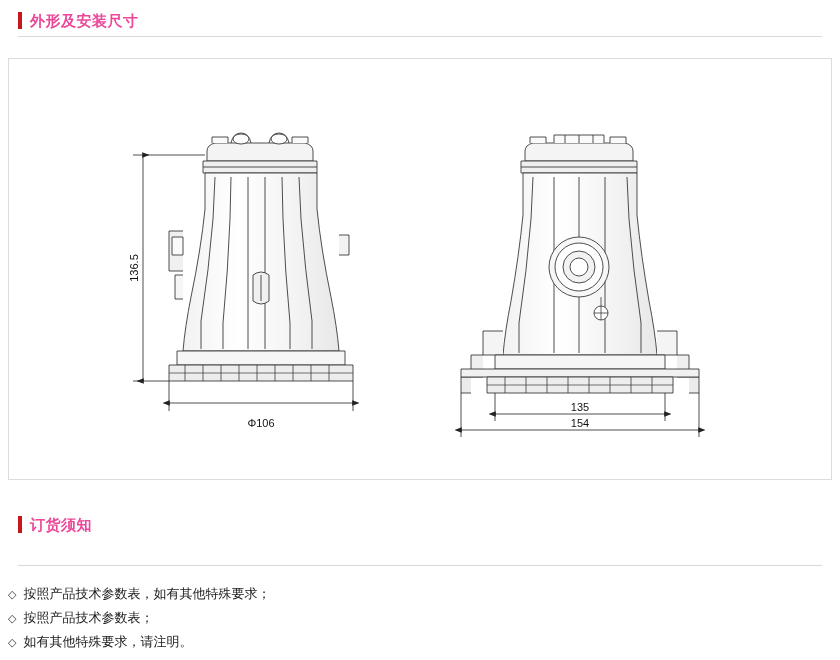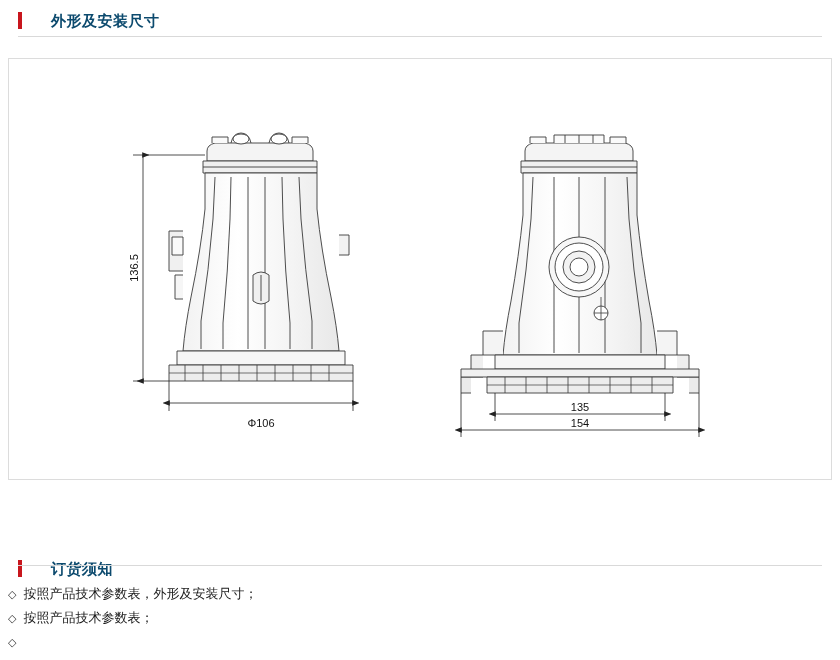--- a/index.html
+++ b/index.html
@@ -26,34 +26,33 @@
     width: 4px;
     height: 17px;
     background: #c8161d;
     margin-right: 8px;
     flex: 0 0 auto;
   }
   .heading-text {
     font-size: 15px;
     font-weight: bold;
     letter-spacing: 0.5px;
-    color: #0c4a6e;
+    color: #ec4899;
     line-height: 17px;
-    margin-left: 21px;
   }
   .heading-rule {
     position: absolute;
     height: 1px;
     background: #d9d9d9;
   }
 
   #heading-dimensions { left: 18px; top: 12px; }
   #rule-dimensions { left: 18px; top: 36px; width: 804px; }
 
-  #heading-order { left: 18px; top: 560px; }
+  #heading-order { left: 18px; top: 516px; }
   #rule-order { left: 18px; top: 565px; width: 804px; }
 
   
   .drawing-panel {
     position: absolute;
     left: 8px;
     top: 58px;
     width: 824px;
     height: 422px;
     border: 1px solid #dcdcdc;
@@ -265,22 +264,23 @@
 
 <div class="section-heading" id="heading-order">
   <div class="heading-bar"></div>
   <div class="heading-text">订货须知</div>
 </div>
 <div class="heading-rule" id="rule-order"></div>
 
 <div class="notes">
   <div class="note-item">
     <span class="note-marker">◇</span>
-    <span>按照产品技术参数表，外形及安装尺寸；</span>
+    <span>按照产品技术参数表，如有其他特殊要求；</span>
   </div>
   <div class="note-item">
     <span class="note-marker">◇</span>
     <span>按照产品技术参数表；</span>
   </div>
   <div class="note-item">
     <span class="note-marker">◇</span>
+    <span>如有其他特殊要求，请注明。</span>
   </div>
 </div>
 
 </body></html>

